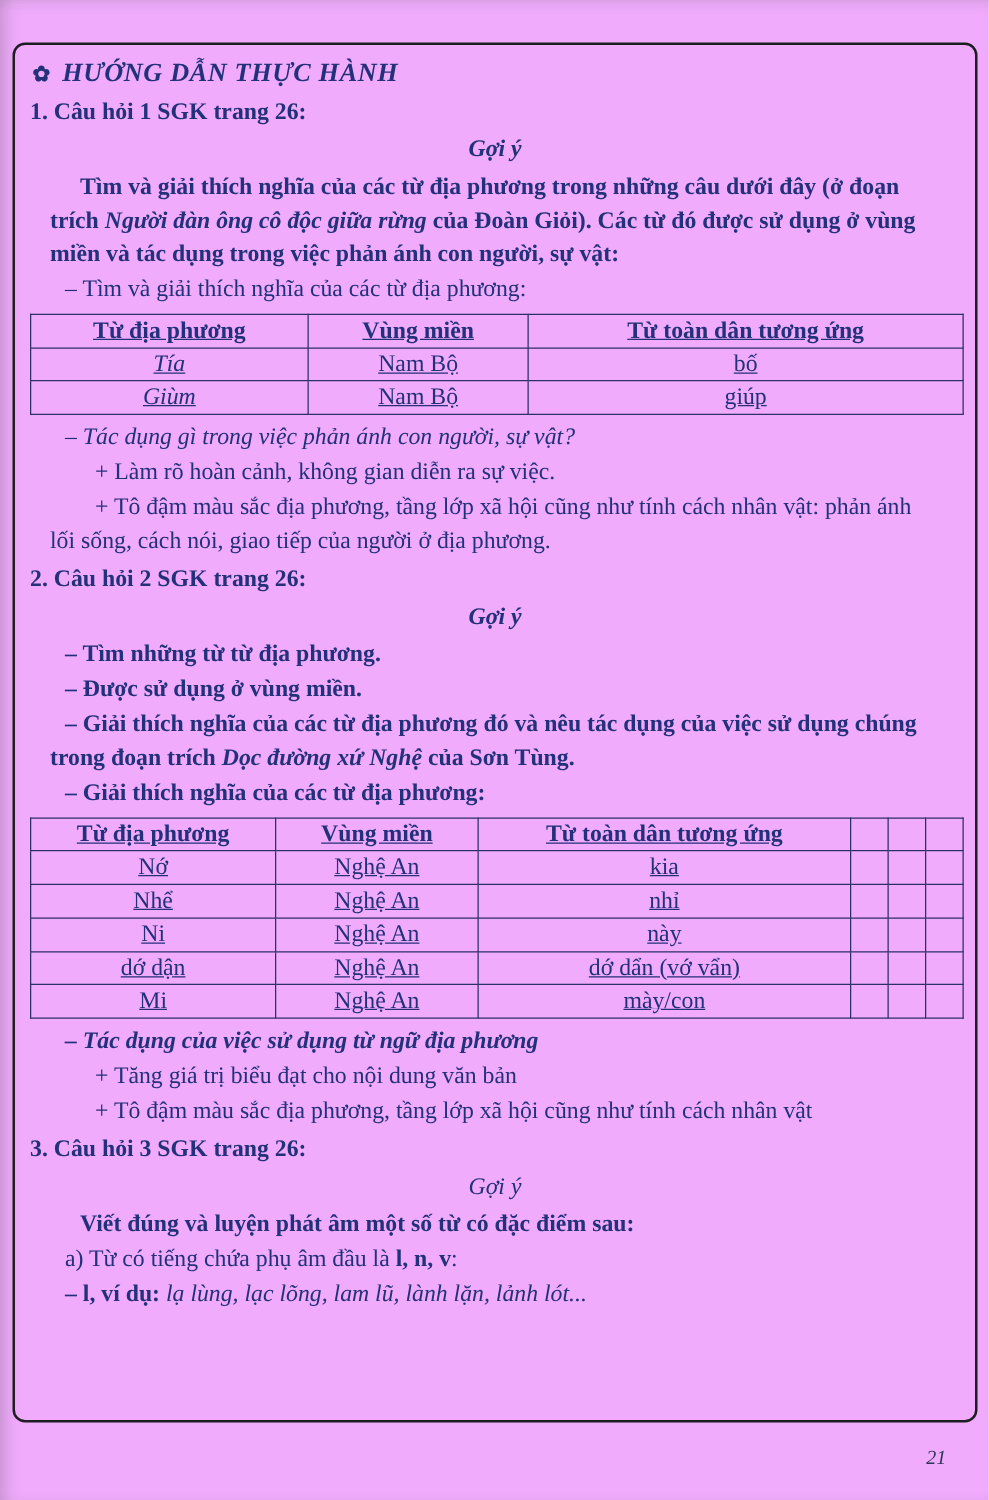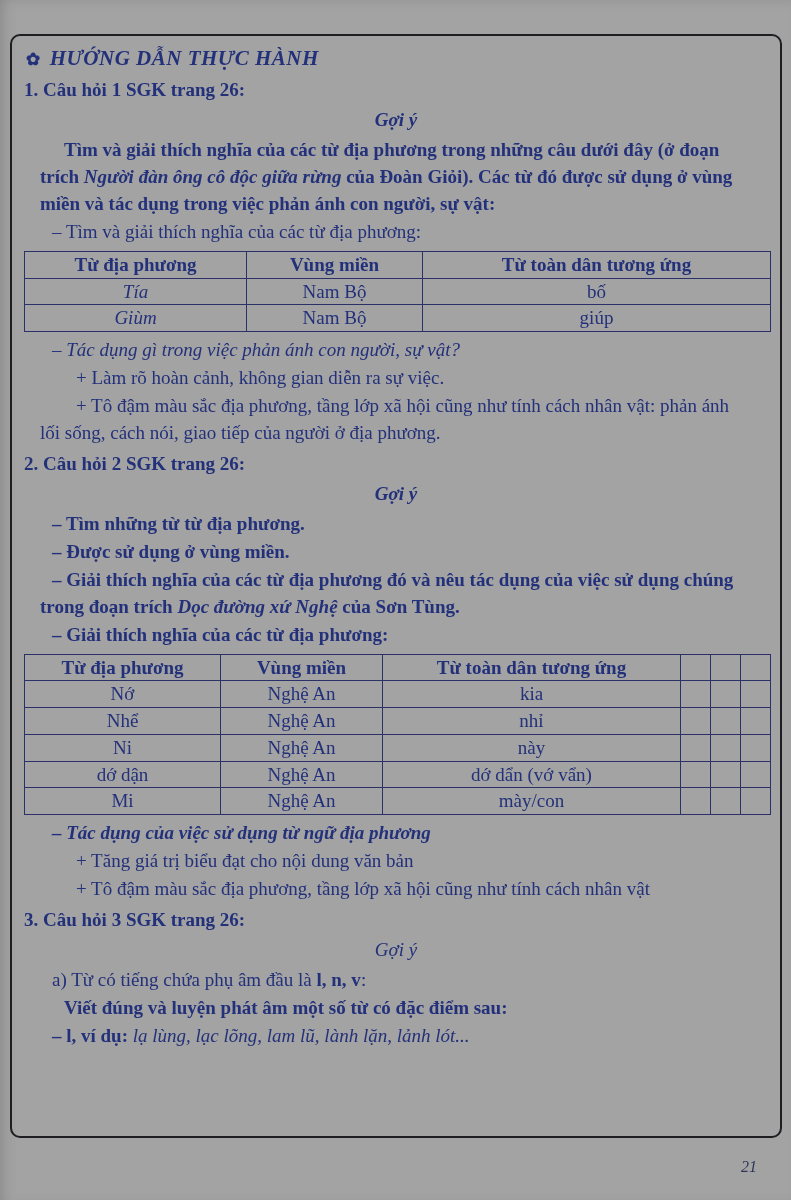--- a/index.html
+++ b/index.html
@@ -1,20 +1,20 @@
 <!DOCTYPE html>
 <html><head>
 <meta charset="utf-8">
 <style>
   * { margin:0; padding:0; box-sizing:border-box; }
   html,body { width:791px; height:1200px; }
   body { overflow:hidden; }
   .page {
     position:relative; width:791px; height:1200px;
-    background:#a3a3a3;
+    background:#f0abfc;
     font-family:"Liberation Serif", serif;
     color:#23307a;
     box-shadow: inset 10px 0 12px -6px rgba(80,80,80,0.25), inset 0 8px 10px -6px rgba(120,120,120,0.18);
     overflow:hidden;
   }
   .frame {
     position:absolute; left:10px; top:34px; width:772px; height:1104px;
     border:2.5px solid #1d1d22; border-radius:10px;
     padding:8px 12px 0 12px;
     overflow:hidden;
@@ -28,21 +28,21 @@
   .goiy { text-align:center; font-weight:bold; font-style:italic; font-size:19px; line-height:1.42; margin:3px 0; }
   .goiy.light { font-weight:normal; }
   .para { font-size:19px; line-height:1.42; margin:1px 16px; }
   .bold { font-weight:bold; }
   .italic { font-style:italic; }
   .bolditalic { font-weight:bold; font-style:italic; }
   .indent { text-indent:24px; }
   .dash { text-indent:12px; }
   .plus { text-indent:36px; }
   table { border-collapse:collapse; width:746px; margin:5px 0 5px 0; font-size:19px; table-layout:fixed; }
-  td, th { border:1.6px solid #2b3168; text-align:center; padding:1px 4px; height:26px; line-height:1.25; overflow:hidden; }
+  td, th { border:1.6px solid #2b3168; text-align:center; padding:1px 4px; height:26px; line-height:1.25; overflow:hidden;text-decoration:underline; }
   th { font-weight:bold; }
   .t1 .c1 { width:222px; } .t1 .c2 { width:176px; } .t1 .c3 { width:348px; }
   .t2 .c1 { width:196px; } .t2 .c2 { width:162px; } .t2 .c3 { width:298px; }
   .t2 .cn { width:30px; }
   .page-number { position:absolute; right:34px; bottom:24px; font-size:16px; color:#2e3558;font-style:italic; }
 </style>
 </head>
 <body>
 
 <div class="page">
@@ -153,20 +153,20 @@
       </tr>
     </tbody>
       </table>
 
     <p class="para bolditalic dash">– Tác dụng của việc sử dụng từ ngữ địa phương</p>
     <p class="para plus">+ Tăng giá trị biểu đạt cho nội dung văn bản</p>
     <p class="para plus">+ Tô đậm màu sắc địa phương, tầng lớp xã hội cũng như tính cách nhân vật</p>
 
     <p class="q-head">3. Câu hỏi 3 SGK trang 26:</p>
     <p class="goiy light">Gợi ý</p>
+    <p class="para bold indent">Viết đúng và luyện phát âm một số từ có đặc điểm sau:</p>
     <p class="para dash"><span>a) Từ có tiếng chứa phụ âm đầu là </span><span class="bold">l, n, v</span><span>:</span></p>
-    <p class="para bold indent">Viết đúng và luyện phát âm một số từ có đặc điểm sau:</p>
     <p class="para dash"><span class="bold">– l, ví dụ: </span><span class="italic">lạ lùng, lạc lõng, lam lũ, lành lặn, lảnh lót...</span></p>
 
   </div>
 
   <div class="page-number">21</div>
 </div>
 
 </body></html>

